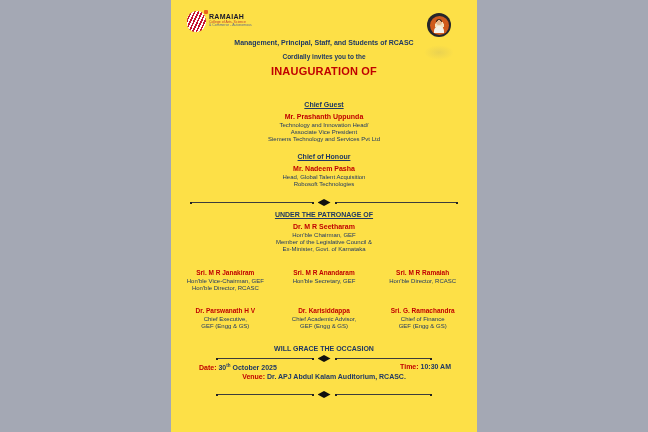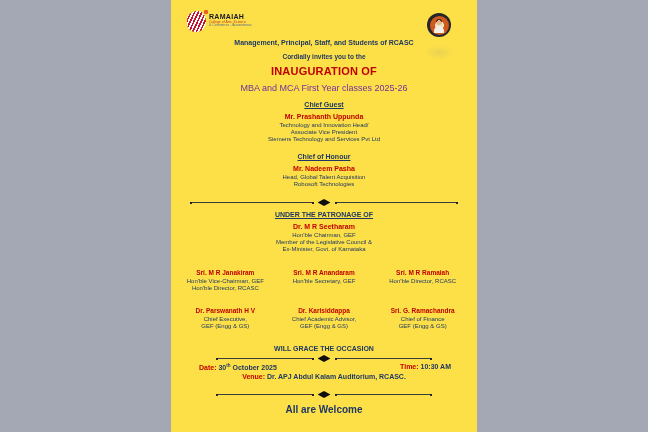--- a/index.html
+++ b/index.html
@@ -122,21 +122,20 @@
   </div>
 
   <div class="avatar">
     <div class="avatar-inner"></div>
   </div>
   <div class="smudge"></div>
 
   <div class="cline mgmt navy">Management, Principal, Staff, and Students of RCASC</div>
   <div class="cline cordial navy">Cordially invites you to the</div>
   <div class="cline inaug red">INAUGURATION OF</div>
-  <div class="cline mba purple">MBA and MCA First Year classes 2025-26</div>
 
   <div class="section" style="top:101px">
     <div class="sec-heading">Chief Guest</div>
     <div class="person-name">Mr. Prashanth Uppunda</div>
     <div class="person-line">Technology and Innovation Head/</div>
     <div class="person-line">Associate Vice President</div>
     <div class="person-line">Siemens Technology and Services Pvt Ltd</div>
   </div>
 
   <div class="section" style="top:153px">
@@ -227,15 +226,14 @@
   <div class="divider div3">
     <span class="dot"></span>
     <span class="seg"></span>
     <span class="dot"></span>
     <span class="diamond"></span>
     <span class="dot"></span>
     <span class="seg"></span>
     <span class="dot"></span>
   </div>
 
-  <div class="cline welcome navy">All are Welcome</div>
 
 </div>
 
 </body></html>

